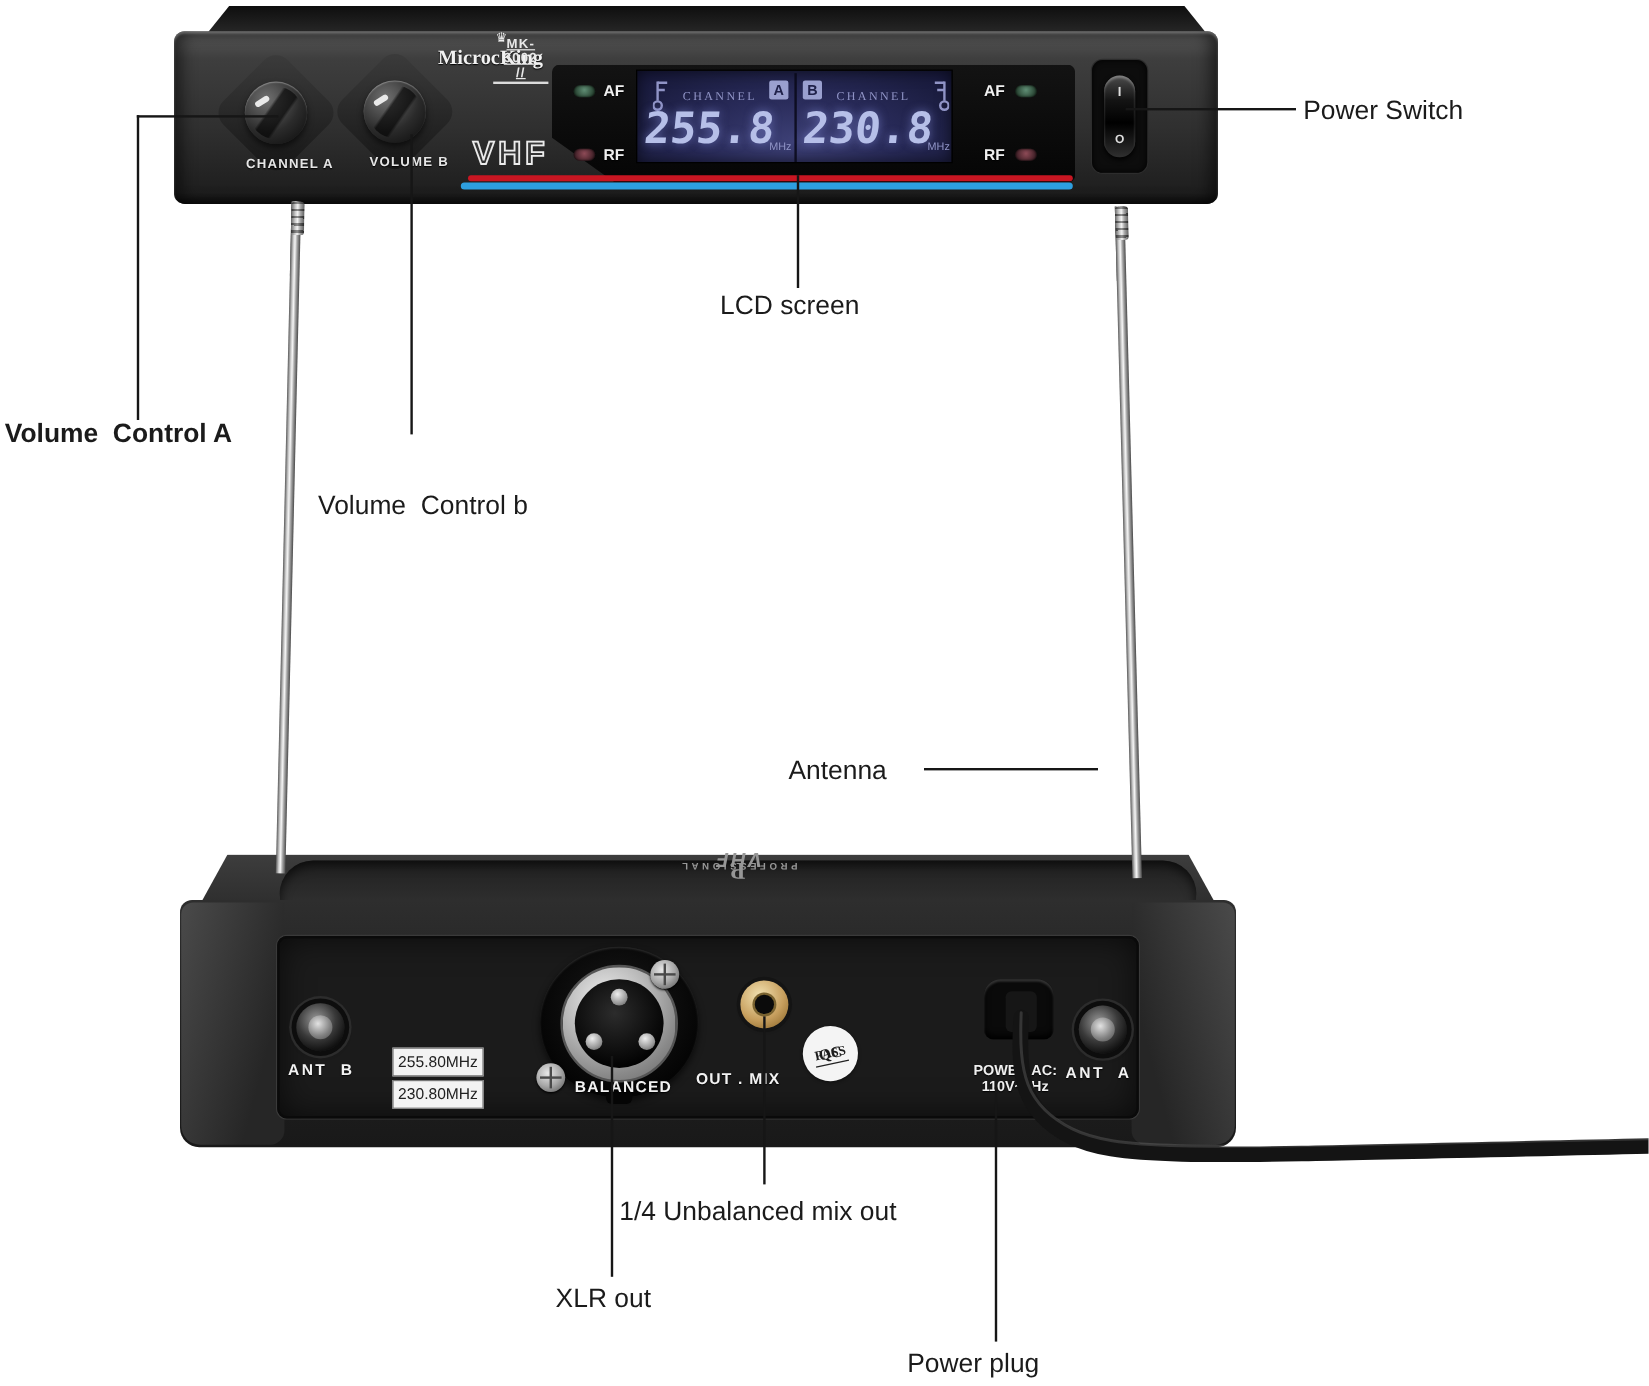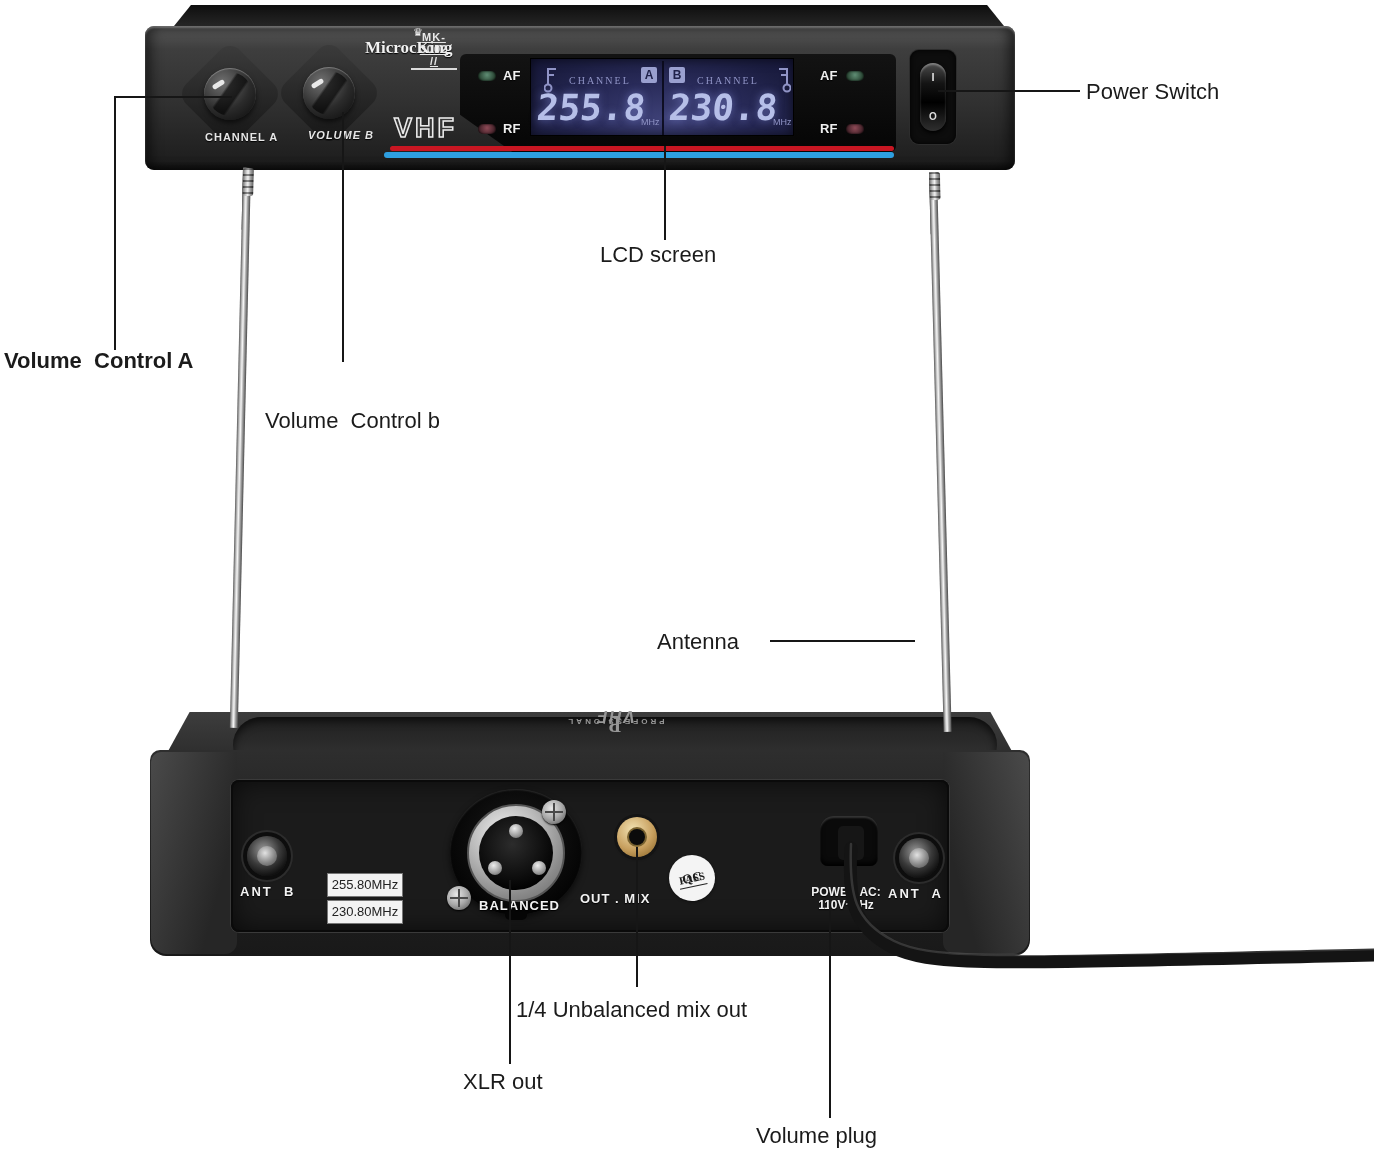--- a/index.html
+++ b/index.html
@@ -19,21 +19,21 @@
   #boss-a{left:192px;top:56px;} #boss-b{left:291px;top:55px;}
   .knob{width:52px;height:52px;border-radius:50%;
     background:radial-gradient(circle at 35% 28%,#707070,#2b2b2b 55%,#151515 85%);
     box-shadow:0 3px 5px rgba(0,0,0,.6),inset 0 1px 1px rgba(255,255,255,.3);}
   #knob-a{left:204px;top:68px;} #knob-b{left:303px;top:67px;}
   .knob-slash{inset:4px;border-radius:50%;
     background:linear-gradient(125deg,rgba(0,0,0,0) 38%,rgba(0,0,0,.6) 42%,rgba(0,0,0,.6) 60%,rgba(0,0,0,0) 64%);}
   .knob-mark{width:13px;height:5px;background:#e9e9e9;border-radius:3px;left:8px;top:14px;transform:rotate(-32deg);}
   .panel-label{color:#e6e6e6;font-weight:bold;font-size:11px;letter-spacing:1px;
     text-shadow:0 1px 1px #000;white-space:pre;}
-  #lbl-vola{left:205px;top:131px;} #lbl-volb{left:308px;top:129px;font-style:italic;}
+  #lbl-vola{left:205px;top:131px;} #lbl-volb{left:308px;top:129px;}
   .brand-wrap{left:365px;top:30px;width:92px;text-align:center;}
   .crown{left:48px;top:-3px;color:#f0f0f0;font-size:11px;line-height:10px;}
   .brand-name{position:static;display:block;margin-top:8px;color:#f2f2f2;font-size:17px;font-weight:bold;
     font-family:"Liberation Serif",serif;letter-spacing:0px;text-shadow:0 1px 1px #000;}
   .brand-model{position:static;display:inline-block;margin-top:1px;color:#e8e8e8;font-size:11px;font-weight:bold;
     border-bottom:2px solid #dcdcdc;padding:0 4px 1px;letter-spacing:1px;text-decoration:underline;}
   .vhf{left:394px;top:113px;font-size:27px;font-weight:bold;letter-spacing:3px;
     color:rgba(255,255,255,.06);-webkit-text-stroke:1.5px #ececec;}
   .disp-panel{left:460px;top:54px;width:436px;height:98px;border-radius:6px;
     background:linear-gradient(180deg,#131313,#050505);
@@ -335,20 +335,20 @@
   <div class="c-label" id="cl-ant">Antenna</div>
   <div class="c-line" id="l-ant-h"></div>
 
   <div class="c-line" id="l-xlr-v"></div>
   <div class="c-label" id="cl-xlr">XLR out</div>
 
   <div class="c-line" id="l-mix-v"></div>
   <div class="c-label" id="cl-mix">1/4 Unbalanced mix out</div>
 
   <div class="c-line" id="l-pp-v"></div>
-  <div class="c-label" id="cl-pp">Volume plug</div>
+  <div class="c-label" id="cl-pp">Power plug</div>
 
   <svg class="cable-svg" viewBox="0 0 1374 1155">
     <path d="M851 848 C 848 898, 852 926, 892 947 C 934 968, 1005 963, 1374 955" fill="none" stroke="#141414" stroke-width="13" stroke-linecap="round"></path>
     <path d="M851 844 C 849 894, 854 921, 894 941 C 935 961, 1005 956, 1374 949" fill="none" stroke="rgba(255,255,255,0.14)" stroke-width="2.5" stroke-linecap="round"></path>
   </svg>
 
 </div>
 
 </body></html>

